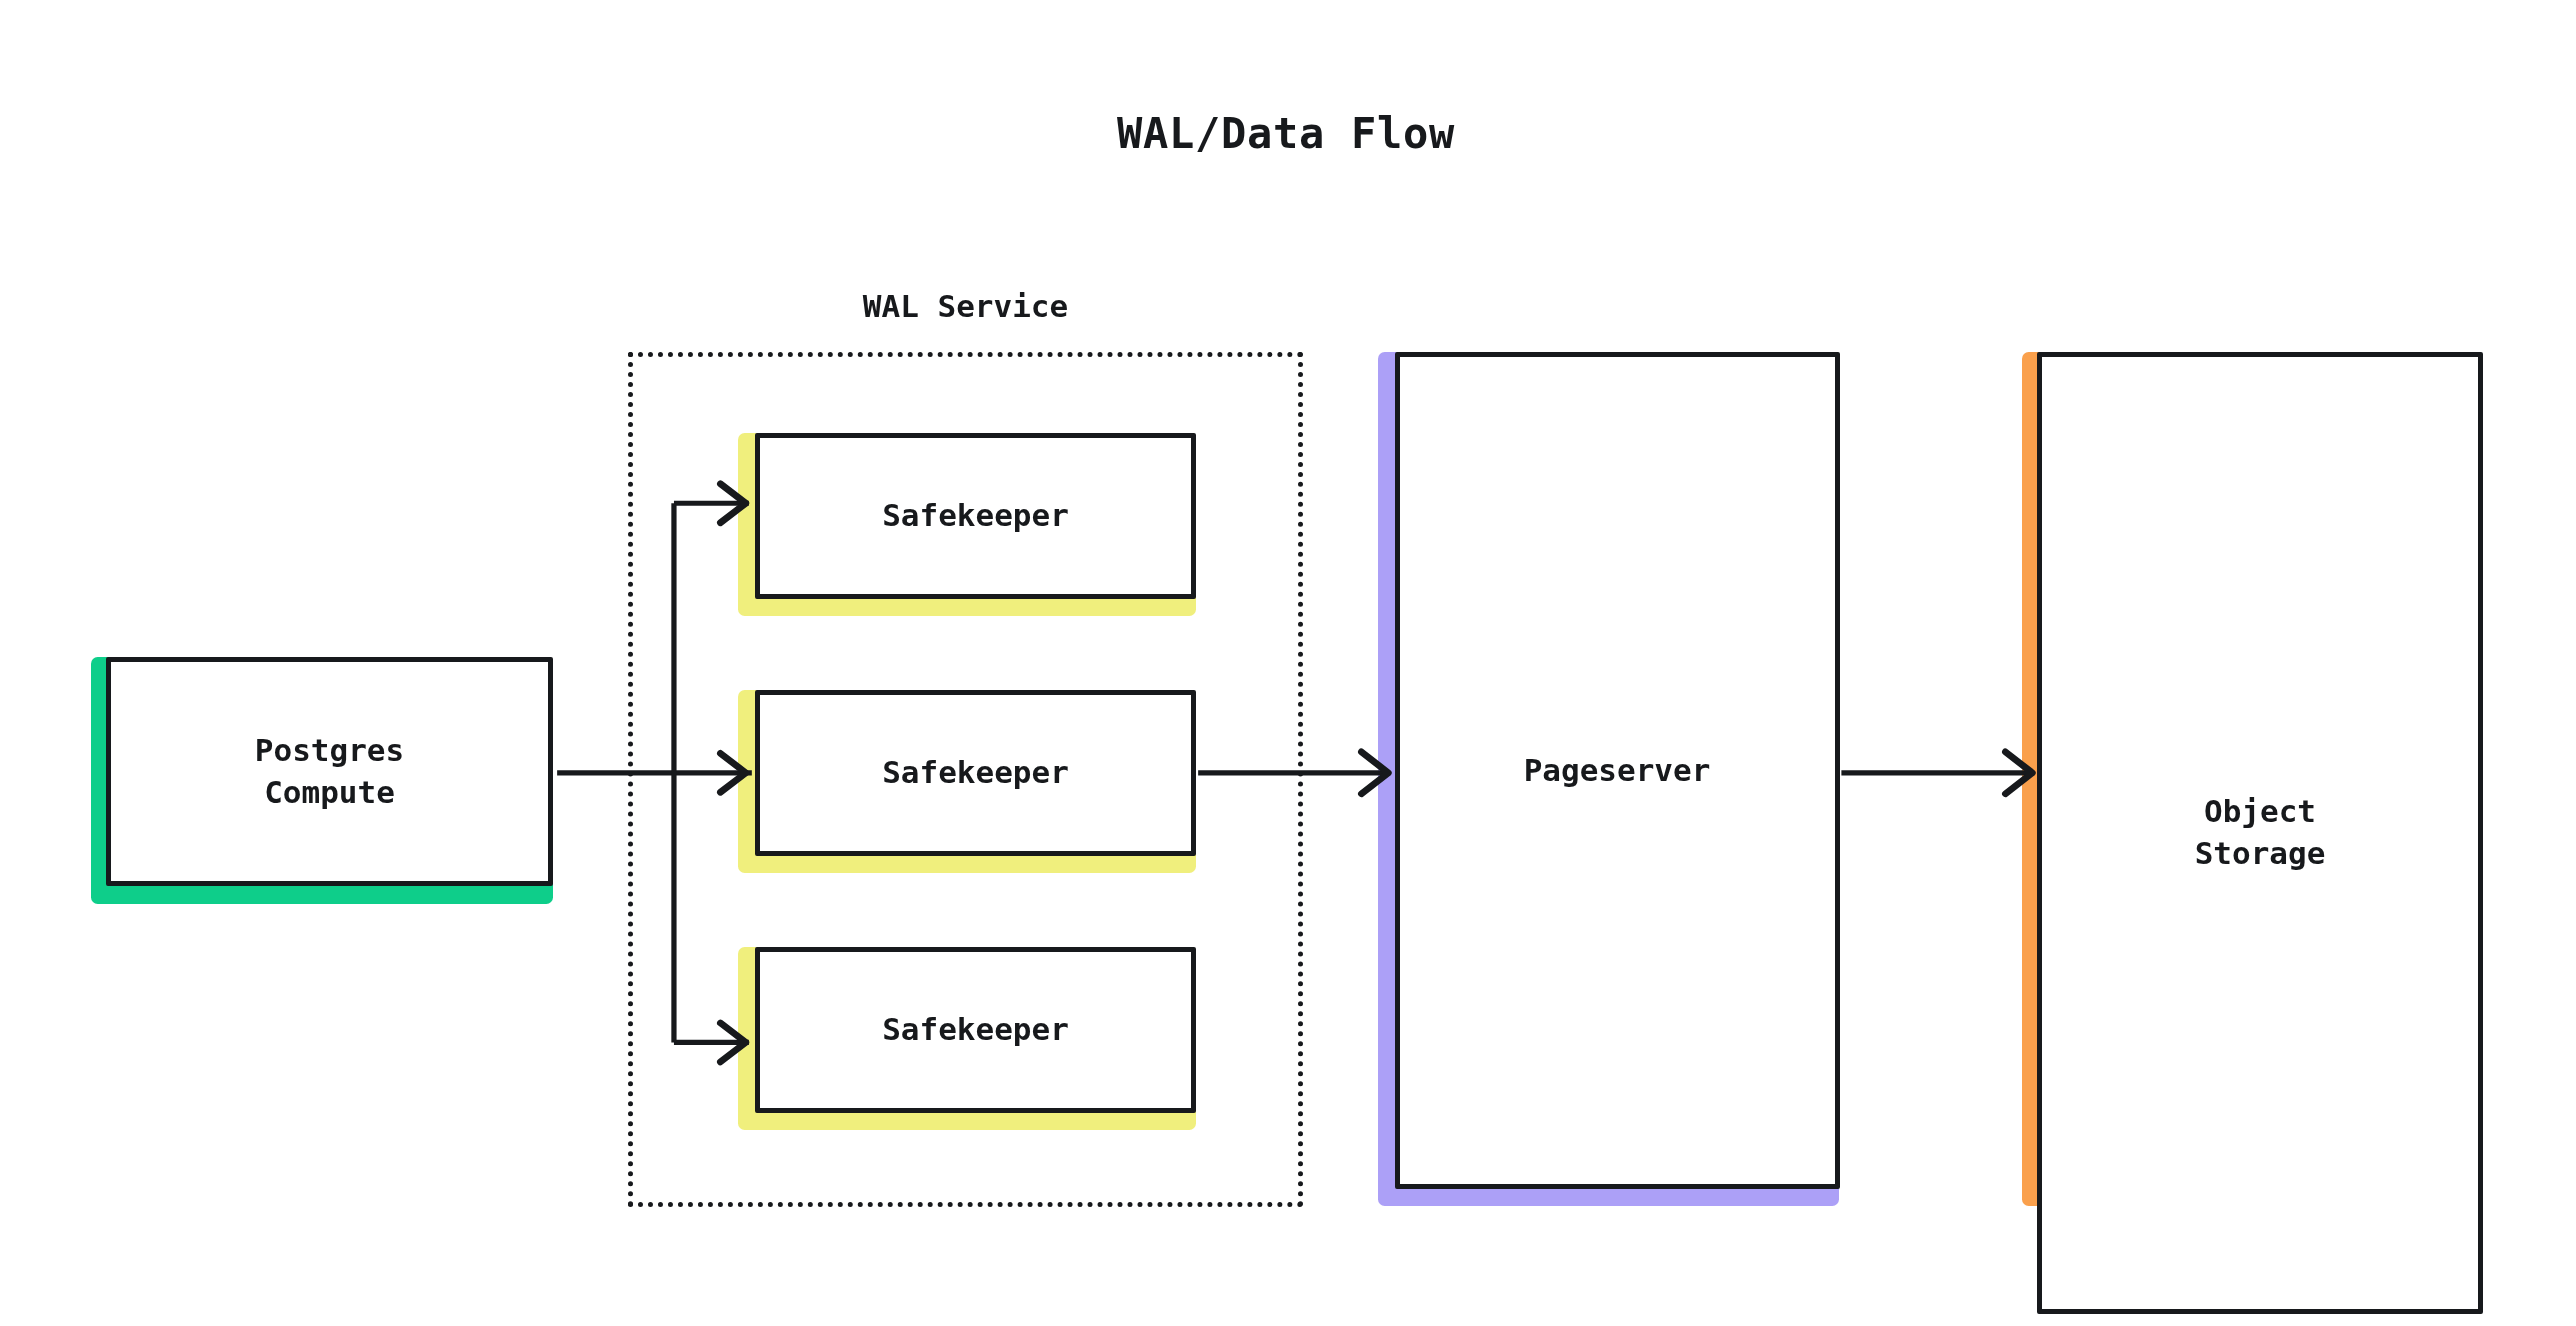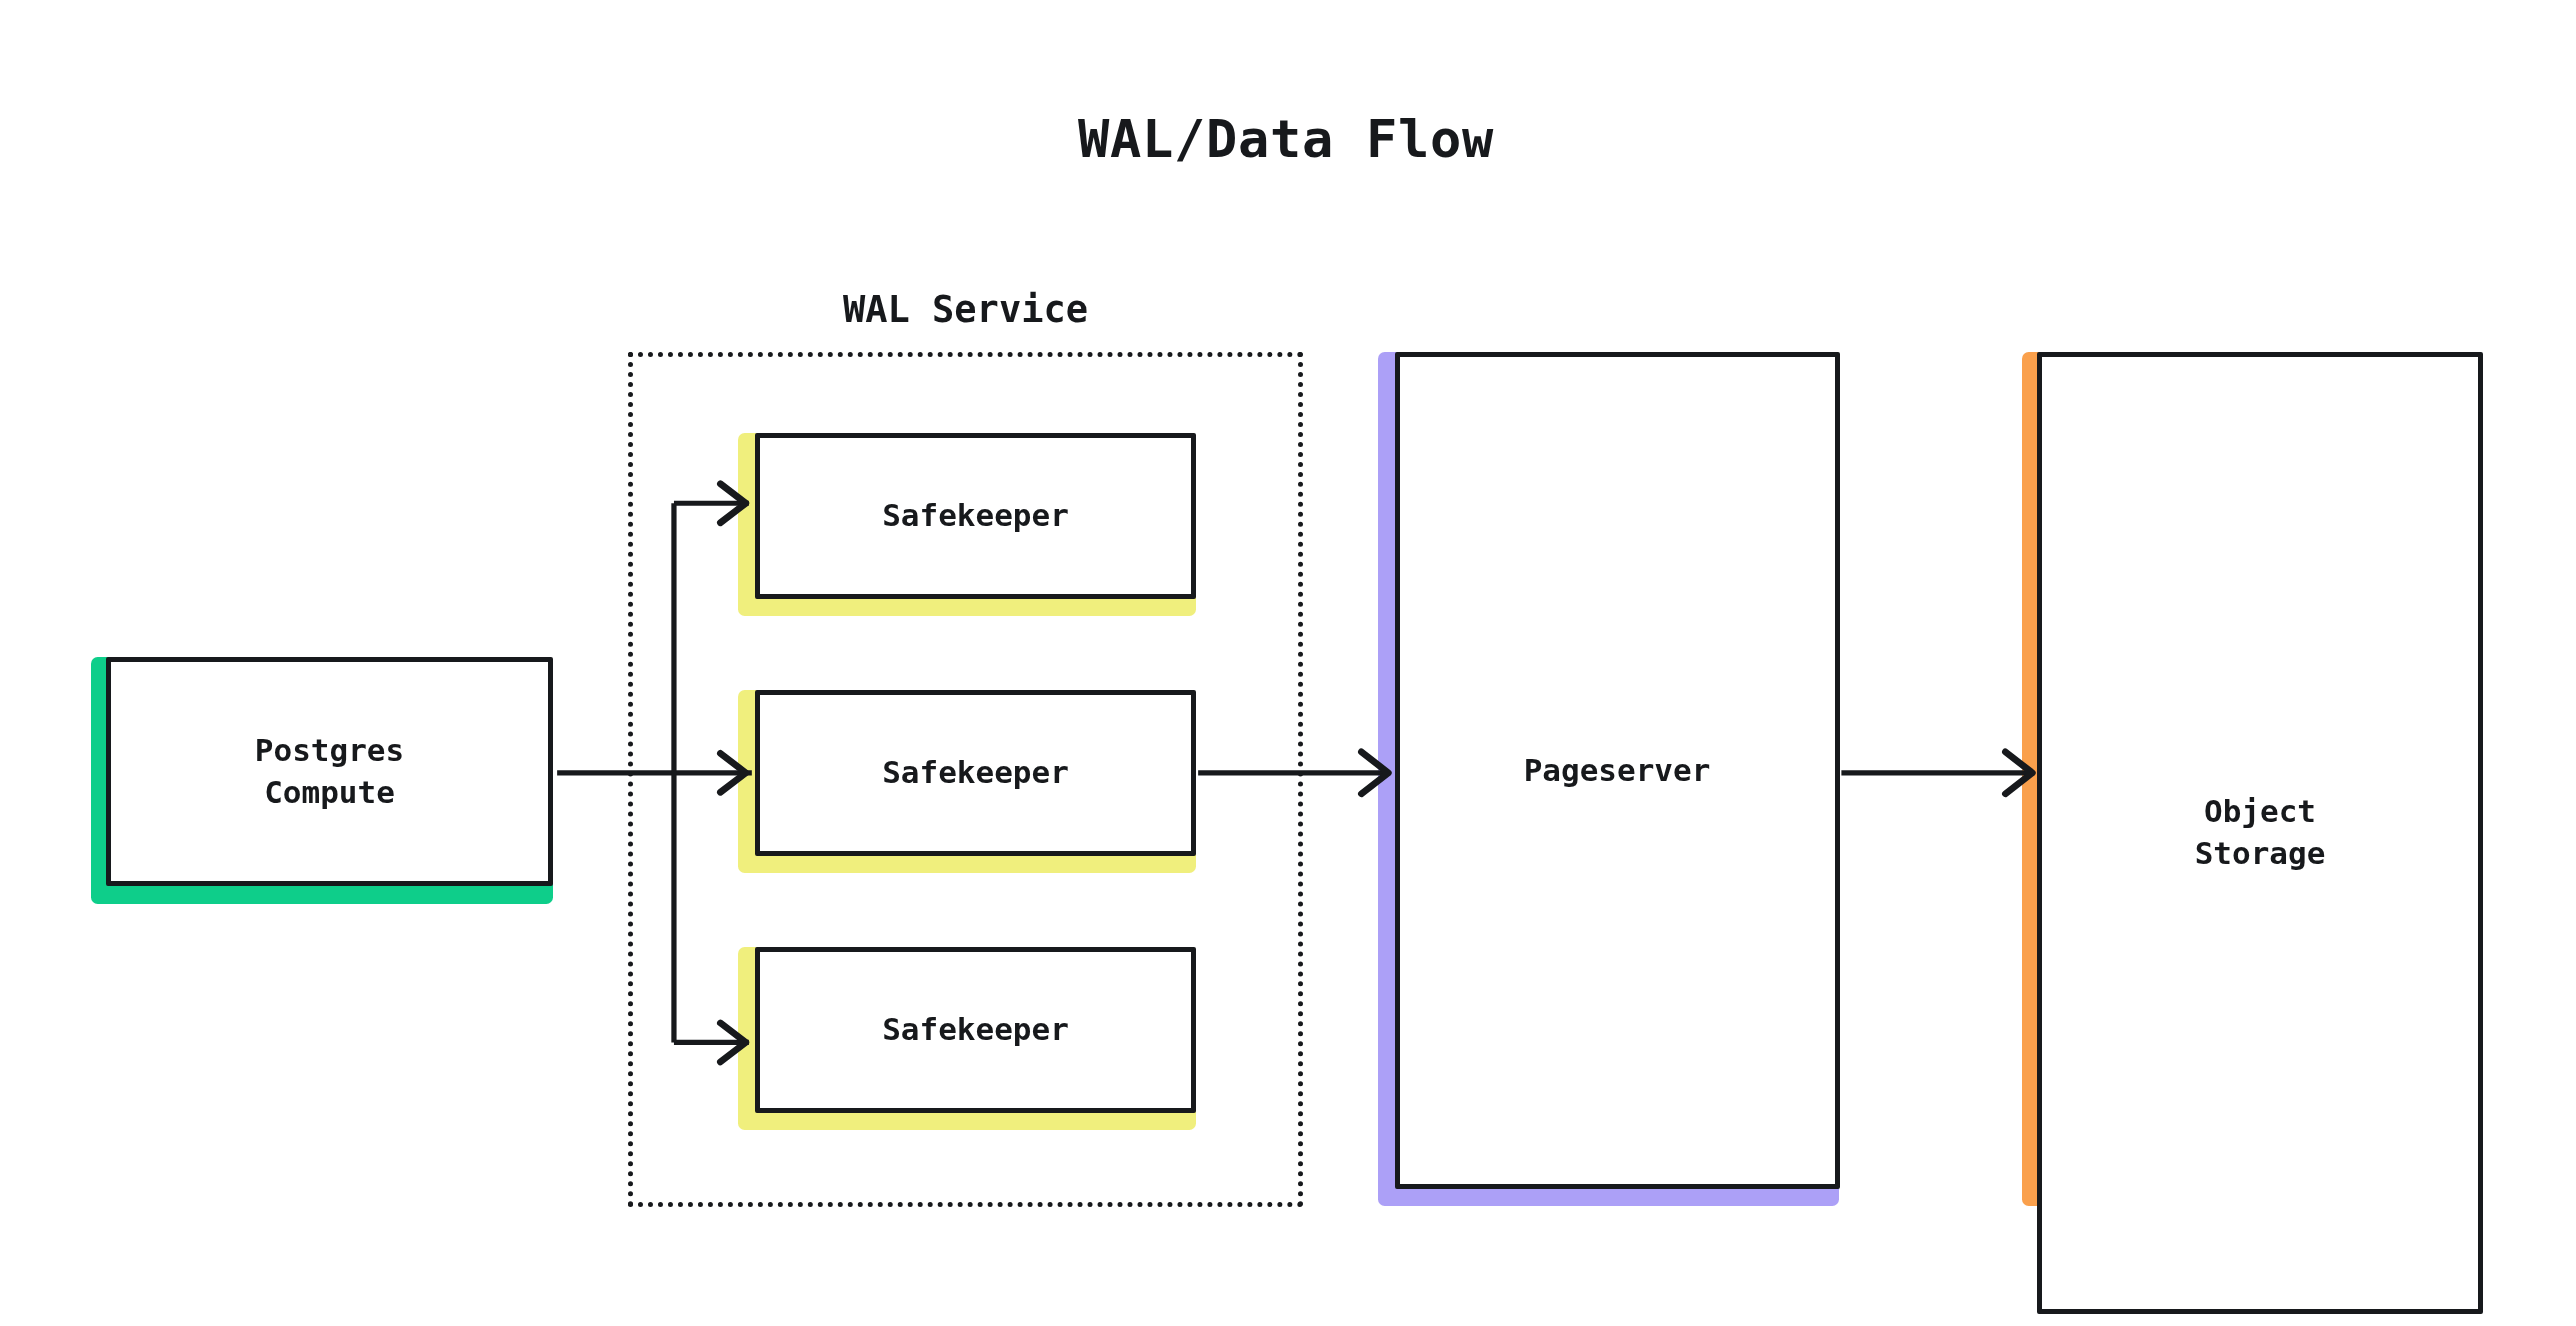--- a/index.html
+++ b/index.html
@@ -20,36 +20,36 @@
 
   
   #diagram-title {
     position: absolute;
     left: 0;
     top: 109px;
     width: 2572px;
     text-align: center;
     font-family: "DejaVu Sans Mono", monospace;
     font-weight: bold;
-    font-size: 52px;
+    font-size: 42px;
     letter-spacing: 0.7px;
     color: #17191c;
     white-space: pre;
   }
 
   
   #group-label {
     position: absolute;
     left: 628px;
     top: 288px;
     width: 675px;
     text-align: center;
     font-family: "DejaVu Sans Mono", monospace;
     font-weight: bold;
-    font-size: 37px;
+    font-size: 31px;
     color: #17191c;
     white-space: pre;
   }
   #group-box {
     position: absolute;
     left: 628px;
     top: 352px;
     width: 675px;
     height: 855px;
     box-sizing: border-box;

